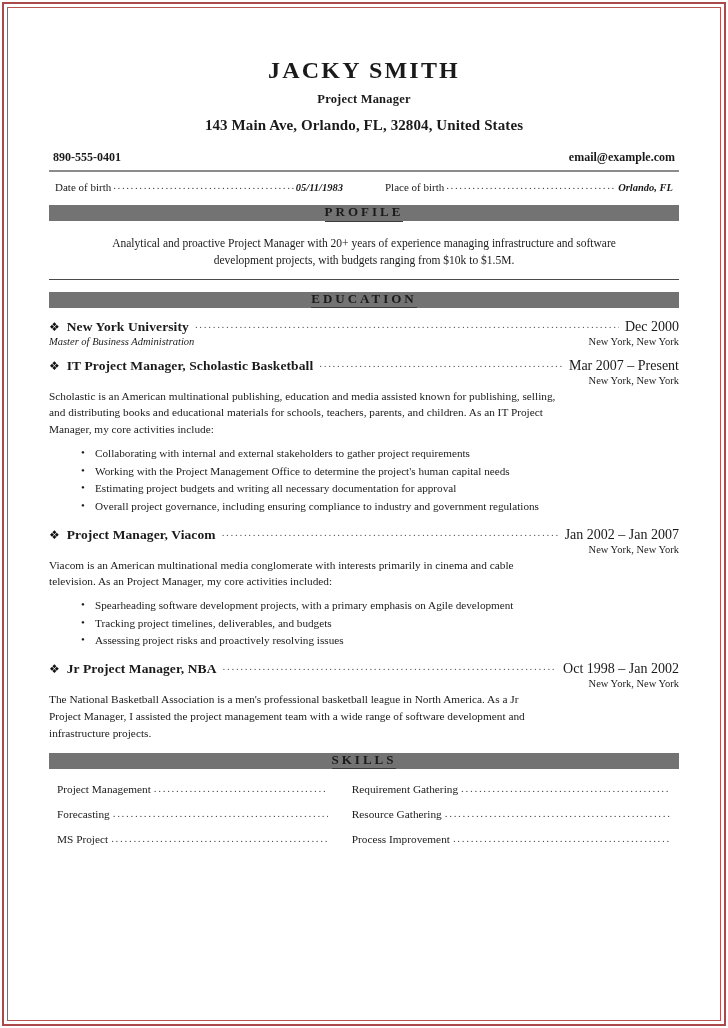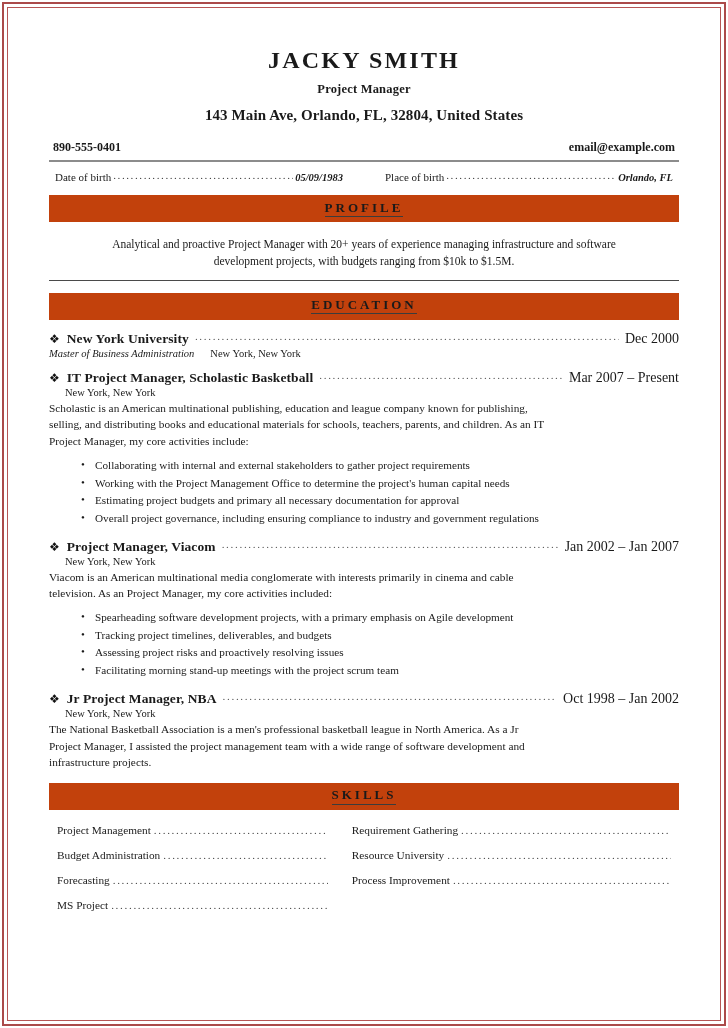--- a/index.html
+++ b/index.html
@@ -42,21 +42,21 @@
     padding: 30px 40px 0 40px;
   }
 
   
   .name {
     text-align: center;
     font-size: 24px;
     font-weight: bold;
     letter-spacing: 2.2px;
     line-height: 1.1;
-    margin: 8px 0 0 0;
+    margin: 18px 0 0 0;
   }
   .job-title {
     text-align: center;
     font-size: 12.5px;
     font-weight: bold;
     margin-top: 9px;
     letter-spacing: 0.2px;
   }
   .address {
     text-align: center;
@@ -122,22 +122,22 @@
   }
   .detail .val {
     white-space: nowrap;
     font-weight: bold;
     font-style: italic;
     font-size: 10.5px;
   }
 
   
   .section-bar {
-    background: #c2410c;
-    height: 27px;
+    background: #737373;
+    height: 16px;
     display: flex;
     align-items: center;
     justify-content: center;
     margin-top: 12px;
   }
   .section-bar .title {
     font-size: 13px;
     font-weight: bold;
     letter-spacing: 3px;
     border-bottom: 1.5px solid #3c3c3c;
@@ -187,21 +187,21 @@
     letter-spacing: 1.7px;
     color: #555;
   }
   .entry-date {
     font-size: 14px;
     white-space: nowrap;
     text-align: right;
   }
   .entry-sub {
     display: flex;
-    justify-content: flex-start;
+    justify-content: space-between;
     align-items: baseline;
     margin-top: 1px;
     gap: 16px;
   }
   .entry-degree {
     font-size: 10.5px;
     font-style: italic;
   }
   .entry-loc {
     font-size: 10.5px;
@@ -238,21 +238,21 @@
   .skills {
     display: flex;
     margin-top: 14px;
     padding: 0 8px;
   }
   .skills-col { display: flex; flex-direction: column; }
   .skills-col.left { width: 48%; }
   .skills-col.right { width: 52%; }
   .skill {
     display: flex;
-    align-items: flex-end;
+    align-items: center;
     font-size: 11.3px;
     margin-bottom: 13px;
   }
   .skill .sname { white-space: nowrap; }
   .skill .sdots {
     flex: 1 1 auto;
     margin-left: 3px;
     overflow: hidden;
     height: 10px;
     position: relative;
@@ -287,21 +287,21 @@
         <span>email@example.com</span>
       </div>
       <div class="rule-thick"></div>
     </div>
 
     <div class="details">
       <div class="details-row">
         <div class="detail">
           <span class="lbl">Date of birth</span>
           <span class="dots"></span>
-          <span class="val">05/09/1983</span>
+          <span class="val">05/11/1983</span>
         </div>
         <div class="detail">
           <span class="lbl">Place of birth</span>
           <span class="dots"></span>
           <span class="val">Orlando, FL</span>
         </div>
       </div>
     </div>
 
     <div class="section-bar">
@@ -331,46 +331,45 @@
       <div class="entry-head">
         <span class="bullet-diamond">❖</span>
         <span class="entry-title">IT Project Manager, Scholastic Basketball</span>
         <span class="entry-dots"></span>
         <span class="entry-date">Mar 2007 – Present</span>
       </div>
       <div class="entry-sub">
         <span class="entry-degree"></span>
         <span class="entry-loc">New York, New York</span>
       </div>
-      <div class="entry-desc">Scholastic is an American multinational publishing, education and league company known for publishing, selling, and distributing books and educational materials for schools, teachers, parents, and children. As an IT Project Manager, my core activities include:</div>
+      <div class="entry-desc">Scholastic is an American multinational publishing, education and media assisted known for publishing, selling, and distributing books and educational materials for schools, teachers, parents, and children. As an IT Project Manager, my core activities include:</div>
       <ul class="bullets">
         <li>Collaborating with internal and external stakeholders to gather project requirements</li>
         <li>Working with the Project Management Office to determine the project's human capital needs</li>
-        <li>Estimating project budgets and primary all necessary documentation for approval</li>
+        <li>Estimating project budgets and writing all necessary documentation for approval</li>
         <li>Overall project governance, including ensuring compliance to industry and government regulations</li>
       </ul>
     </div>
 
     <div class="entry">
       <div class="entry-head">
         <span class="bullet-diamond">❖</span>
         <span class="entry-title">Project Manager, Viacom</span>
         <span class="entry-dots"></span>
         <span class="entry-date">Jan 2002 – Jan 2007</span>
       </div>
       <div class="entry-sub">
         <span class="entry-degree"></span>
         <span class="entry-loc">New York, New York</span>
       </div>
       <div class="entry-desc">Viacom is an American multinational media conglomerate with interests primarily in cinema and cable television. As an Project Manager, my core activities included:</div>
       <ul class="bullets">
         <li>Spearheading software development projects, with a primary emphasis on Agile development</li>
         <li>Tracking project timelines, deliverables, and budgets</li>
         <li>Assessing project risks and proactively resolving issues</li>
-        <li>Facilitating morning stand-up meetings with the project scrum team</li>
       </ul>
     </div>
 
     <div class="entry">
       <div class="entry-head">
         <span class="bullet-diamond">❖</span>
         <span class="entry-title">Jr Project Manager, NBA</span>
         <span class="entry-dots"></span>
         <span class="entry-date">Oct 1998 – Jan 2002</span>
       </div>
@@ -384,39 +383,35 @@
     <div class="section-bar">
       <span class="title">SKILLS</span>
     </div>
     <div class="skills">
       <div class="skills-col left">
         <div class="skill">
           <span class="sname">Project Management</span>
           <span class="sdots"></span>
         </div>
         <div class="skill">
-          <span class="sname">Budget Administration</span>
-          <span class="sdots"></span>
-        </div>
-        <div class="skill">
           <span class="sname">Forecasting</span>
           <span class="sdots"></span>
         </div>
         <div class="skill">
           <span class="sname">MS Project</span>
           <span class="sdots"></span>
         </div>
       </div>
       <div class="skills-col right">
         <div class="skill">
           <span class="sname">Requirement Gathering</span>
           <span class="sdots"></span>
         </div>
         <div class="skill">
-          <span class="sname">Resource University</span>
+          <span class="sname">Resource Gathering</span>
           <span class="sdots"></span>
         </div>
         <div class="skill">
           <span class="sname">Process Improvement</span>
           <span class="sdots"></span>
         </div>
       </div>
     </div>
 
   </div>

